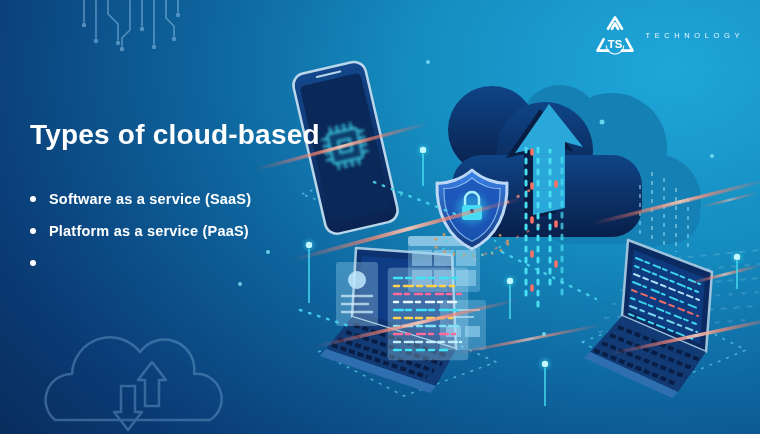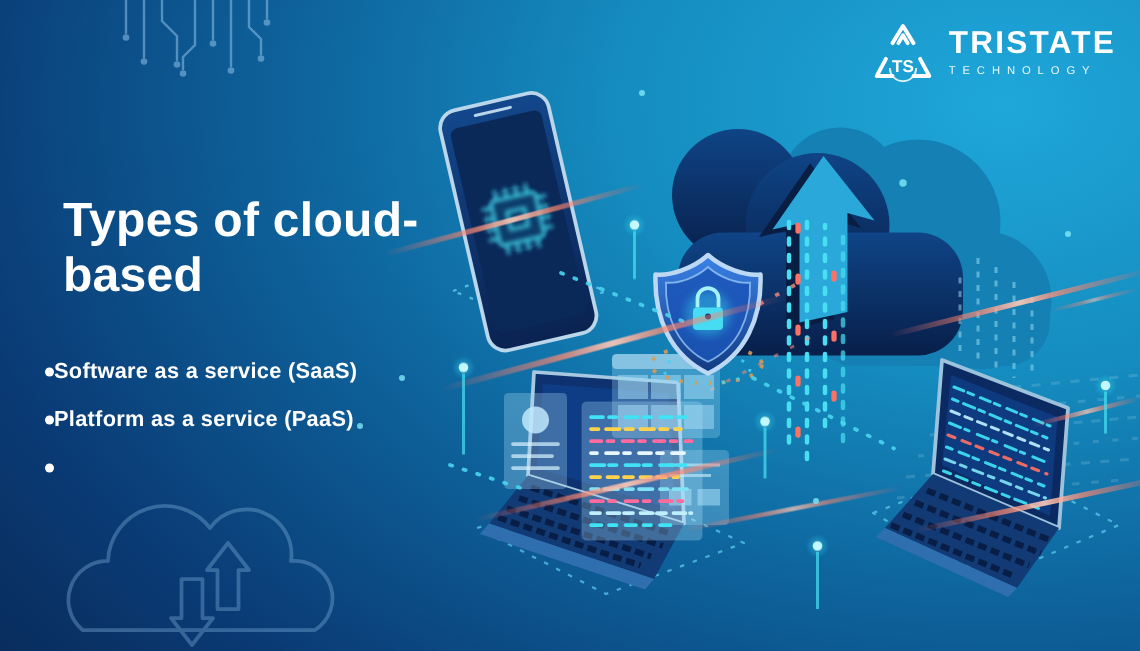--- a/index.html
+++ b/index.html
@@ -11,23 +11,23 @@
   }
   .art{position:absolute;inset:0;width:760px;height:434px;display:block;}
   
   .logo{position:absolute;top:13px;right:16px;display:flex;align-items:center;gap:9px;color:#fff;}
   .logo .mark{width:42px;height:42px;}
   .logo .wordmark{display:flex;flex-direction:column;line-height:1;}
   .logo .name{font-size:21px;font-weight:bold;letter-spacing:1.5px;}
   .logo .tagline{font-size:7.5px;letter-spacing:4.6px;margin-top:4px;opacity:.92;}
   
   .copy{position:absolute;left:30px;top:116px;width:310px;color:#fff;}
-  .title{margin:12px;font-size:32px;font-weight:bold;line-height:37px;letter-spacing:.2px;}
+  .title{margin:0;font-size:28px;font-weight:bold;line-height:37px;letter-spacing:.2px;}
   .service-list{list-style:none;margin:30px 0 0 0;padding:0;}
-  .service-list li{display:flex;align-items:center;font-size:14.5px;font-weight:bold;
+  .service-list li{display:flex;align-items:center;gap:13px;font-size:14.5px;font-weight:bold;
     letter-spacing:.2px;height:32px;}
   .dot{width:6px;height:6px;border-radius:50%;background:#ffffff;flex:0 0 auto;}
 </style>
 </head>
 <body>
 
 <div class="canvas">
 
   <svg class="art" viewBox="0 0 760 434" aria-hidden="true">
     <defs>
@@ -296,21 +296,20 @@
       <g stroke="#ffffff" stroke-width="3" fill="none" stroke-linecap="round" stroke-linejoin="round">
         <path d="M16,18 L24,5 L32,18"></path>
         <path d="M20.5,18 L24,12 L27.5,18"></path>
         <path d="M4,43 L16,43 M4,43 L11,30"></path>
         <path d="M44,43 L32,43 M44,43 L37,30"></path>
       </g>
       <path d="M14,37 a10,10 0 0 0 20,0" stroke="#ffffff" stroke-width="1.5" fill="none" opacity=".85"></path>
       <text x="24" y="40" text-anchor="middle" fill="#ffffff" font-family="Liberation Sans, sans-serif" font-size="13" font-weight="bold">TS</text>
     </svg>
     <div class="wordmark">
-      <span class="name">TRISTATE</span>
       <span class="tagline">TECHNOLOGY</span>
     </div>
   </header>
 
   <main class="copy">
     <h1 class="title">
       <span>Types of cloud-based</span><br>
     </h1>
     <ul class="service-list">
       <li>

